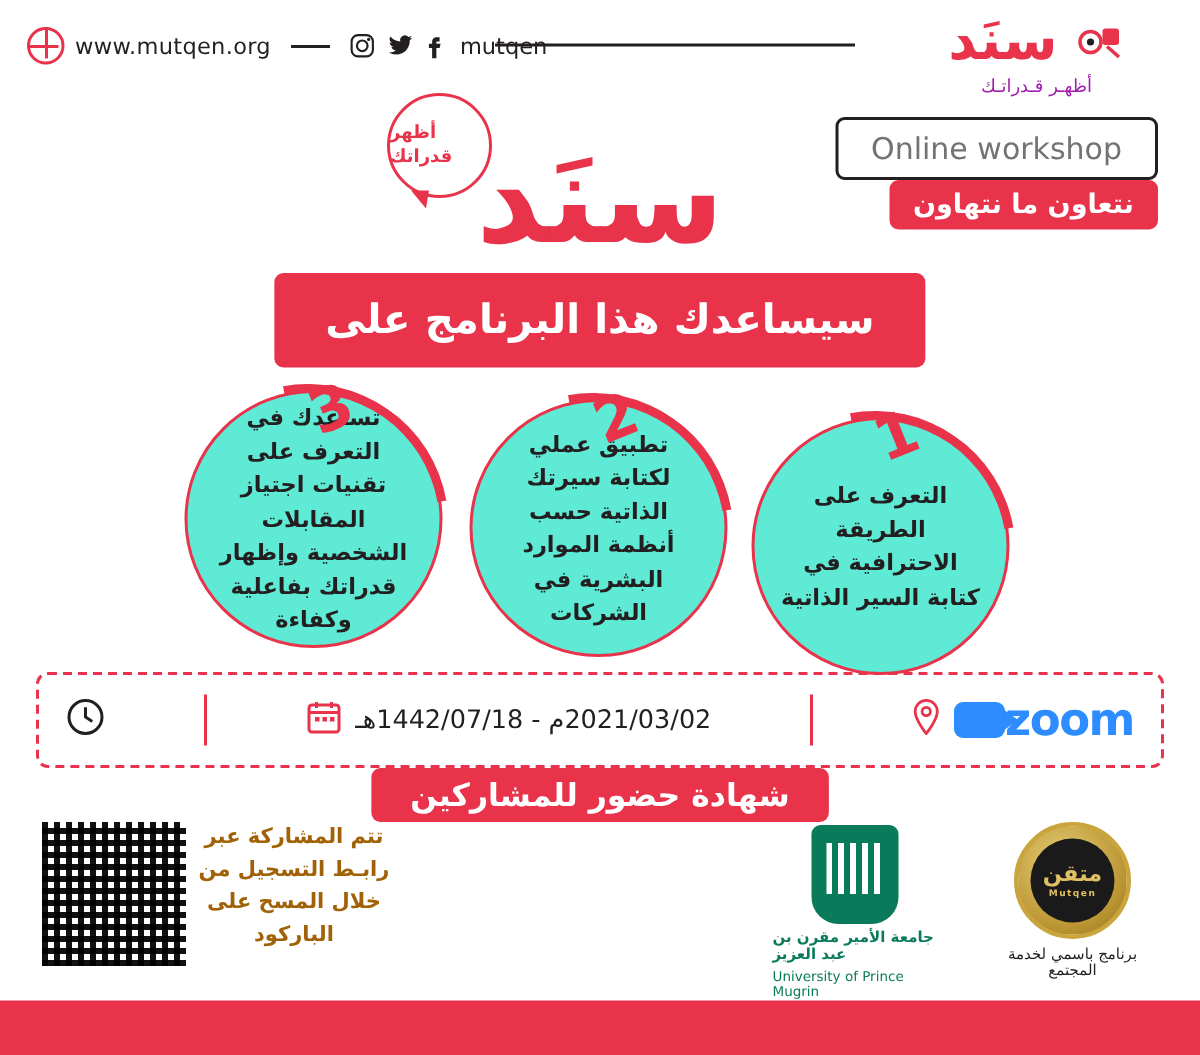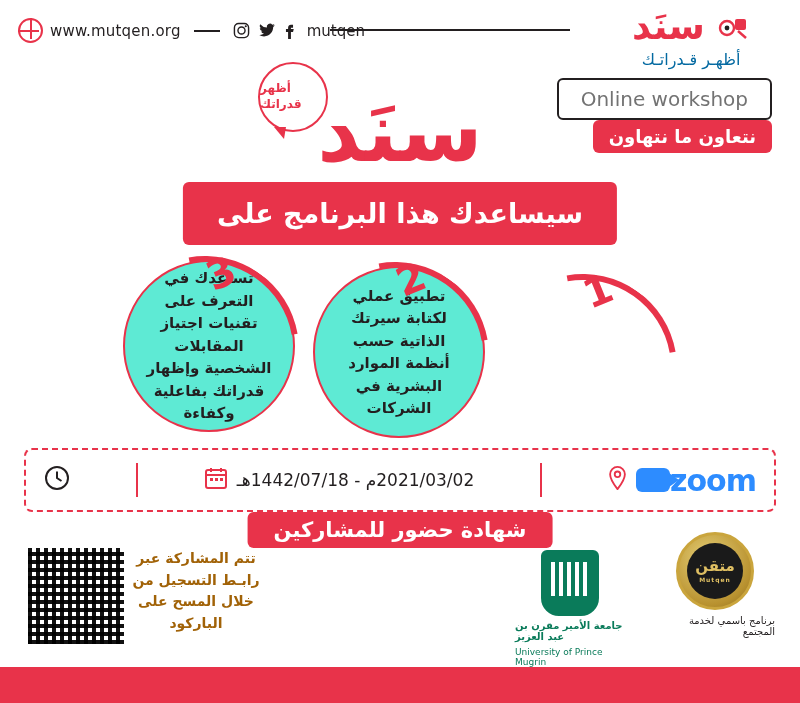--- a/index.html
+++ b/index.html
@@ -53,21 +53,21 @@
   }
   
   .brand{
     position:absolute;right:24px;top:8px;text-align:center;width:170px;
   }
   .brand-word{
     font-size:37px;font-weight:bold;color:#e8334a;line-height:1;
     letter-spacing:-1px;
   }
   .brand-sub{
-    font-size:16px;color:#0369a1;margin-top:3px;letter-spacing:2px;
+    font-size:12px;color:#a21caf;margin-top:3px;letter-spacing:2px;
   }
   .brand-mark{
     display:inline-block;vertical-align:middle;margin-right:2px;
   }
   
   .ow-box{
     position:absolute;right:28px;top:78px;
     border:2px solid #231f20;border-radius:6px;
     padding:7px 22px;font-size:20px;color:#737373;direction:ltr;
     background:#fff;
@@ -180,21 +180,21 @@
     background:#0a7b5a;border-radius:6px 6px 18px 18px;position:relative;
     border:2px solid #0a7b5a;
   }
   .univ-shield:before{
     content:"";position:absolute;left:8px;top:10px;width:38px;height:34px;
     background:repeating-linear-gradient(90deg,#fff 0 4px,#0a7b5a 4px 8px);
   }
   .univ-ar{font-size:10px;color:#0a7b5a;font-weight:bold;margin-top:4px;}
   .univ-en{font-size:9px;color:#0a7b5a;margin-top:5px;}
   .logo-mutqen{
-    position:absolute;left:655px;top:532px;width:120px;
+    position:absolute;left:655px;top:548px;width:120px;text-align:center;
   }
   .medal{
     width:72px;height:72px;border-radius:50%;
     background:radial-gradient(circle at 40% 35%,#e8d27a,#b8912f 70%,#8a6a1d);
     margin:0 auto;display:flex;align-items:center;justify-content:center;
     border:3px solid #caa53d;
   }
   .medal-inner{
     width:56px;height:56px;border-radius:50%;background:#1a1a1a;
     display:flex;align-items:center;justify-content:center;
@@ -256,20 +256,23 @@
   </div>
 
   <div class="ow-box">Online workshop</div>
   <div class="tag-red">نتعاون ما نتهاون</div>
 
   <div class="bubble">أظهر قدراتك</div>
   <div class="sanad">سنَد</div>
   <div class="subtitle-bar">سيساعدك هذا البرنامج على</div>
 
   <div class="circles">
+    <div class="circle circle-1">
+      <div class="txt">التعرف على الطريقة الاحترافية في كتابة السير الذاتية</div>
+    </div>
     <div class="arc arc-1"></div>
     <div class="num num-1">1</div>
 
     <div class="circle circle-2">
       <div class="txt">تطبيق عملي لكتابة سيرتك الذاتية حسب أنظمة الموارد البشرية في الشركات</div>
     </div>
     <div class="arc arc-2"></div>
     <div class="num num-2">2</div>
 
     <div class="circle circle-3">

